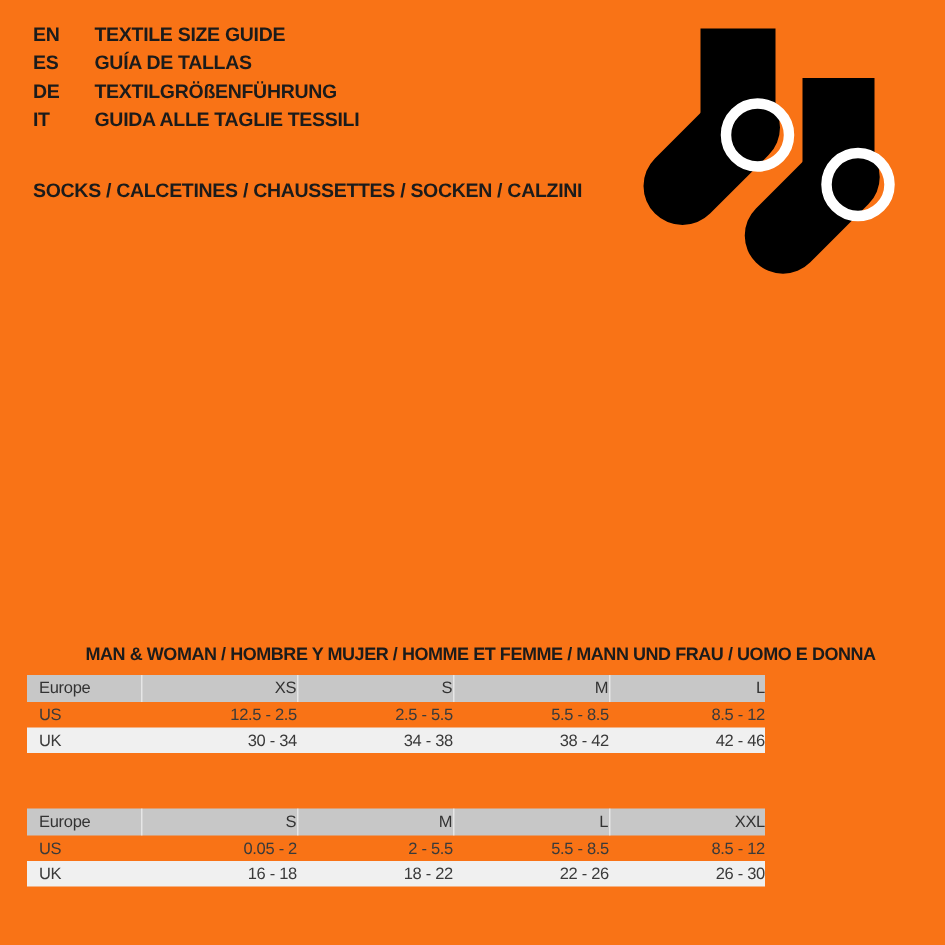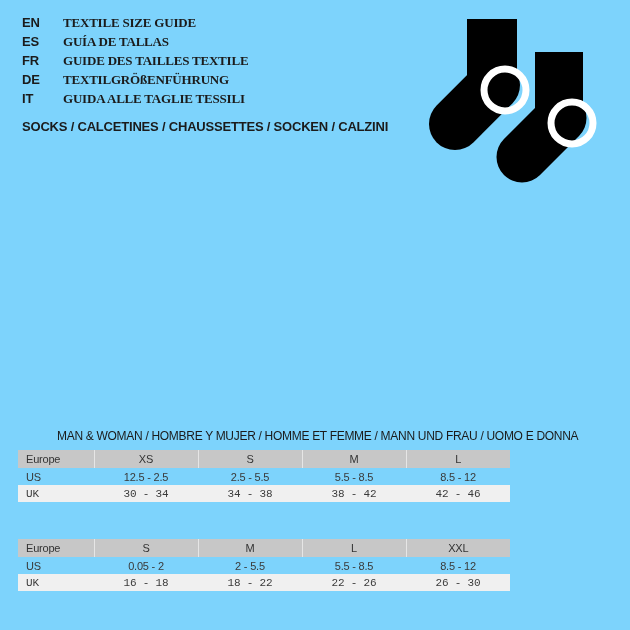--- a/index.html
+++ b/index.html
@@ -1,76 +1,72 @@
 <!DOCTYPE html>
 <html><head>
 <meta charset="utf-8">
 <style>
   html,body{margin:0;padding:0;}
   body{
     width:630px;height:630px;background:#ffffff;position:relative;overflow:hidden;
     font-family:"Liberation Sans","DejaVu Sans",sans-serif;
     -webkit-font-smoothing:antialiased;
   }
-  .page{position:absolute;inset:0;background:#7dd3fc;}
+  .page{position:absolute;inset:0;background:#f97316;}
 
   
   .lang-block{position:absolute;left:22px;top:13px;}
   .lang-row{display:flex;line-height:19px;font-size:13px;font-weight:bold;color:#1b1b1b;letter-spacing:-0.2px;}
   .lang-code{width:41px;flex:0 0 41px;}
-  .lang-label{white-space:nowrap;font-family:Liberation Serif, serif;}
+  .lang-label{white-space:nowrap;}
   .category-line{
     position:absolute;left:22px;top:119px;font-size:13px;font-weight:bold;
     color:#1b1b1b;letter-spacing:-0.2px;white-space:nowrap;
   }
 
   
   .socks-icon{position:absolute;left:425px;top:17px;width:185px;height:170px;}
 
   
   .table-block{position:absolute;left:18px;width:492px;}
   .table-block.men{top:429px;}
   .table-block.children{top:539px;}
   .table-title{
-    font-size:12px;font-weight:normal;color:#1b1b1b;letter-spacing:-0.3px;
+    font-size:12px;font-weight:bold;color:#1b1b1b;letter-spacing:-0.3px;
     white-space:nowrap;margin:0 12px 7px 3px;padding-left:36px;
   }
   table.size-table{
     width:492px;border-collapse:collapse;table-layout:fixed;
     font-size:11px;color:#3a3a3a;letter-spacing:-0.2px;
   }
   table.size-table th, table.size-table td{
-    font-weight:normal;height:17px;padding:0;text-align:center;vertical-align:middle;
+    font-weight:normal;height:17px;padding:0;text-align:right;vertical-align:middle;
   }
   table.size-table col.c-region{width:76px;}
   table.size-table col.c-size{width:104px;}
   table.size-table thead th{background:#c7c7c7;height:18px;color:#333;}
   table.size-table thead th + th{border-left:1px solid rgba(255,255,255,0.55);}
   table.size-table th:first-child, table.size-table td:first-child{
     text-align:left;padding-left:8px;
   }
-  table.size-table tr.row-alt td{background:#f0f0f0;font-family:Liberation Mono, monospace;}
+  table.size-table tr.row-alt td{background:#f0f0f0;}
 </style>
 </head>
 <body>
 
 <div class="page">
 
   <div class="lang-block">
     <div class="lang-row">
       <span class="lang-code">EN</span>
       <span class="lang-label">TEXTILE SIZE GUIDE</span>
     </div>
     <div class="lang-row">
       <span class="lang-code">ES</span>
       <span class="lang-label">GUÍA DE TALLAS</span>
-    </div>
-    <div class="lang-row">
-      <span class="lang-code">FR</span>
-      <span class="lang-label">GUIDE DES TAILLES TEXTILE</span>
     </div>
     <div class="lang-row">
       <span class="lang-code">DE</span>
       <span class="lang-label">TEXTILGRÖßENFÜHRUNG</span>
     </div>
     <div class="lang-row">
       <span class="lang-code">IT</span>
       <span class="lang-label">GUIDA ALLE TAGLIE TESSILI</span>
     </div>
   </div>

